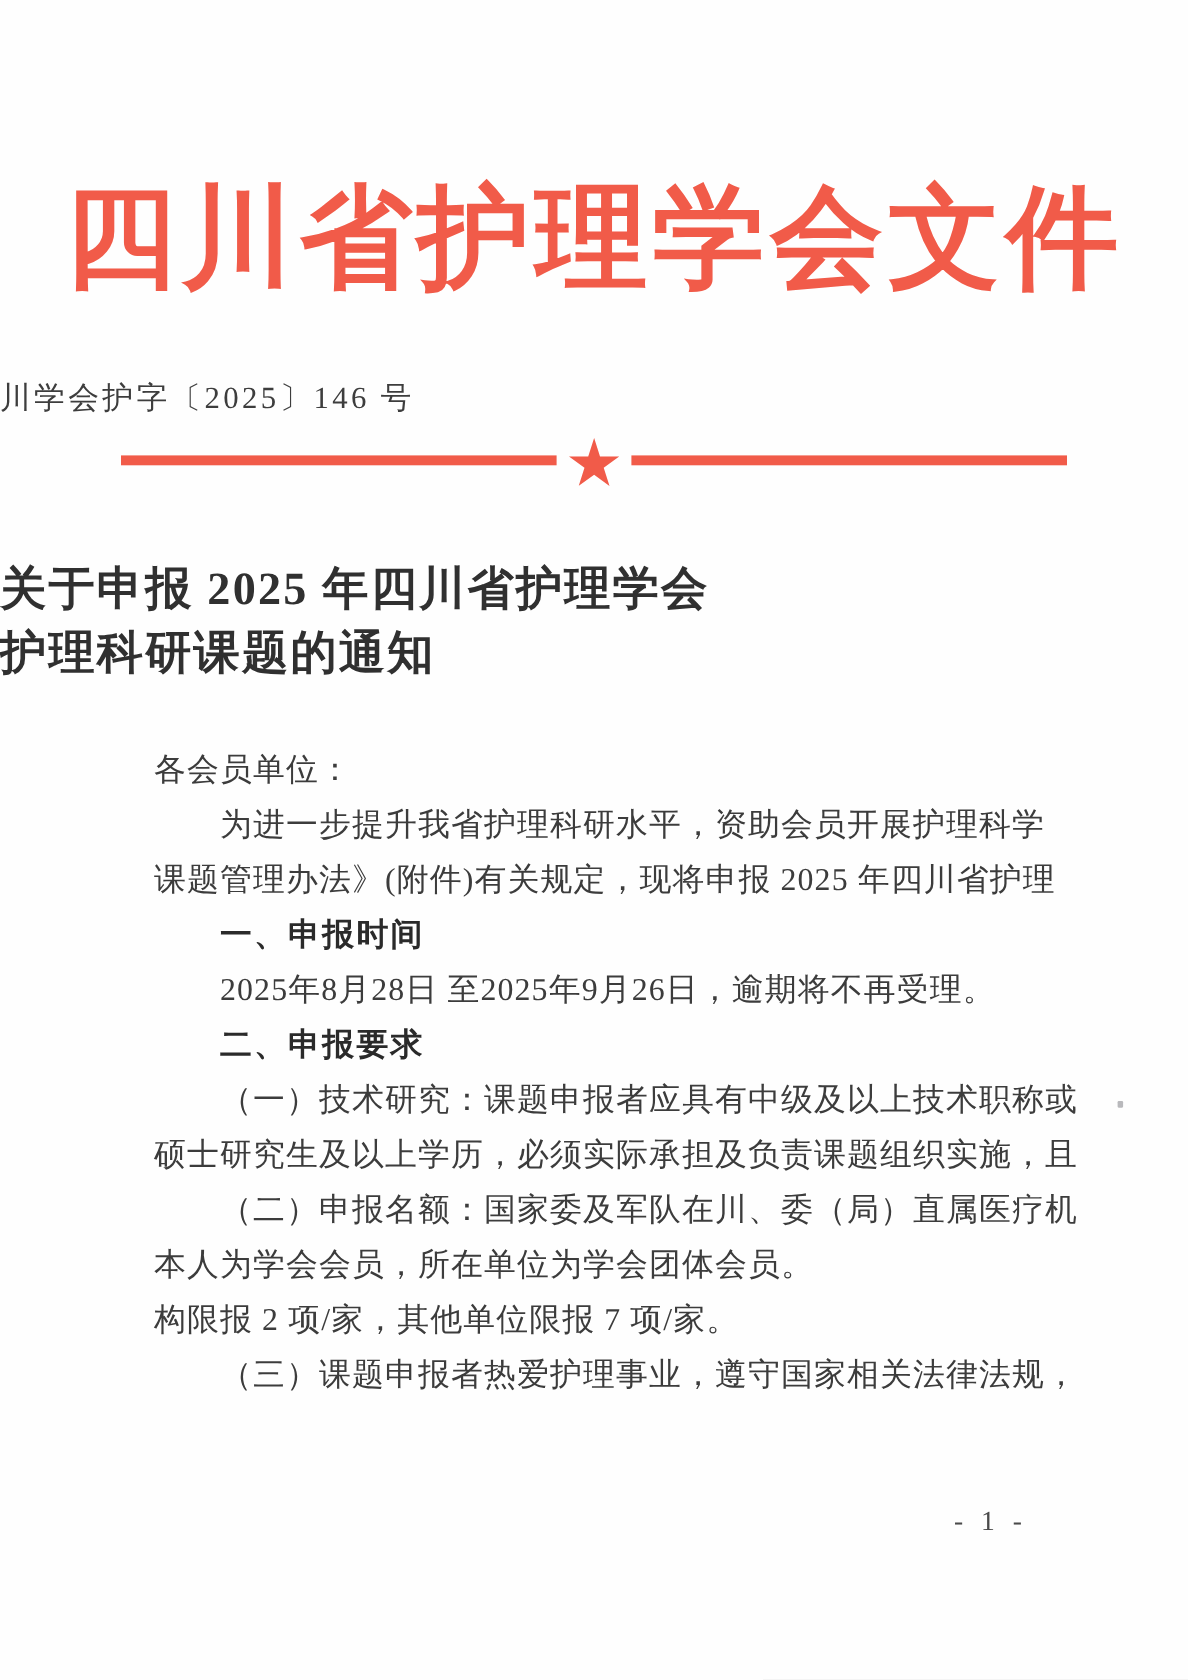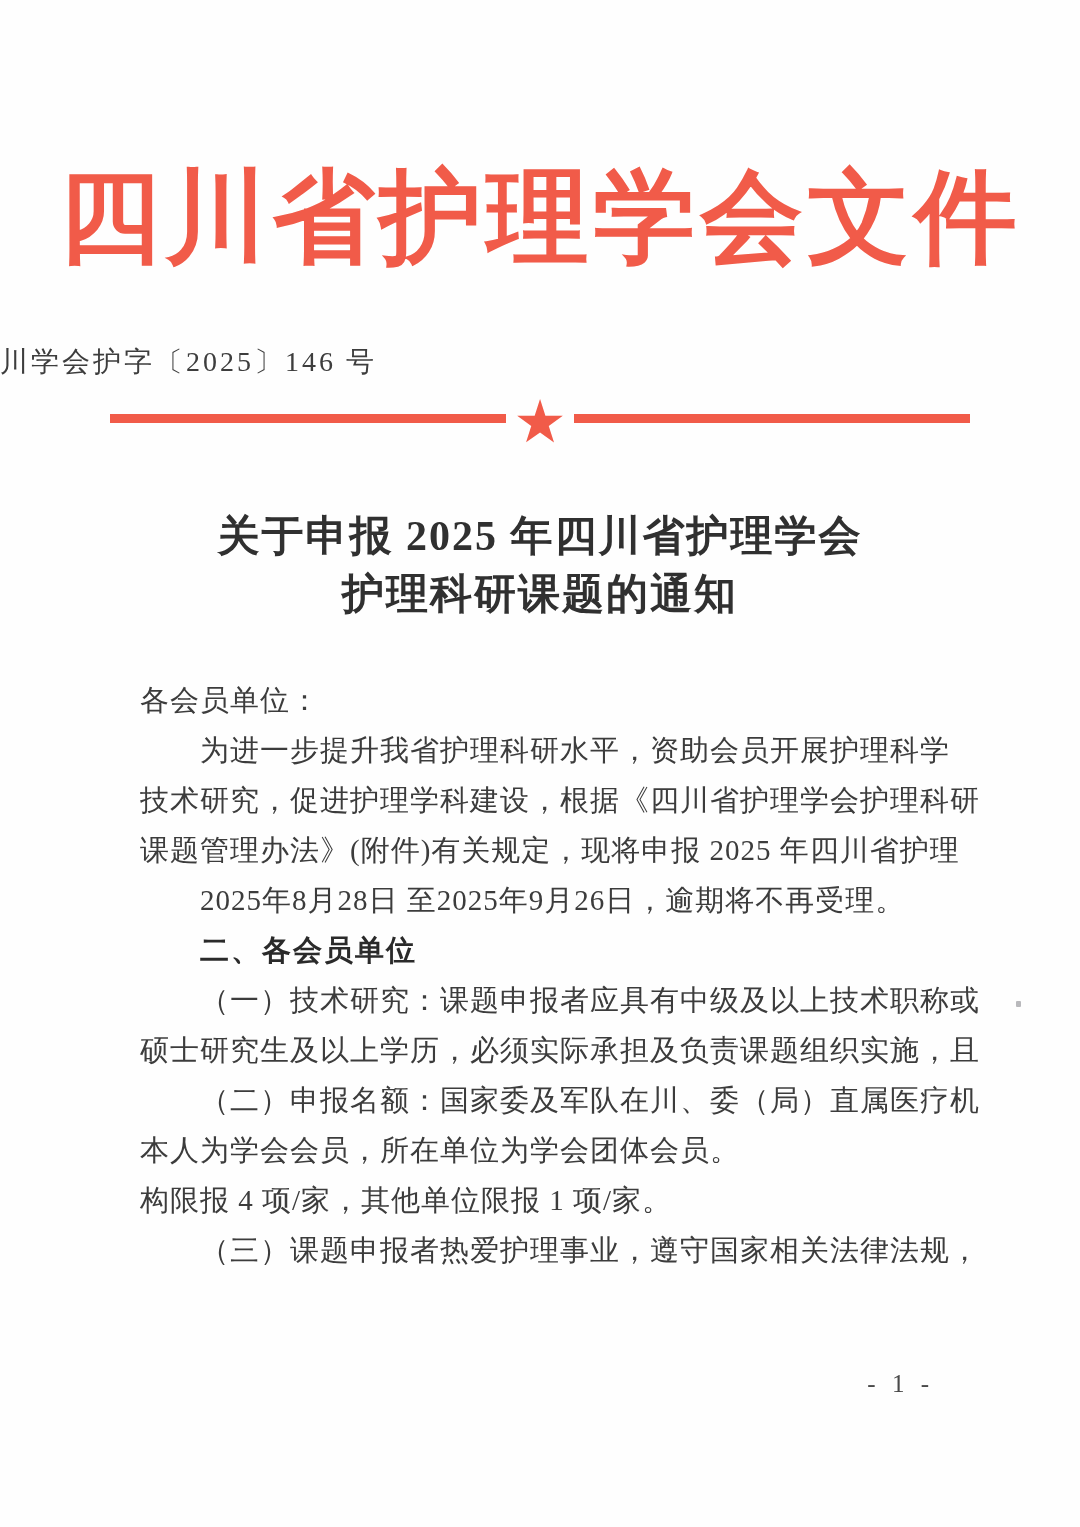--- a/index.html
+++ b/index.html
@@ -50,21 +50,21 @@
   .red-rule .star {
     font-size: 52px;
     line-height: 44px;
     color: var(--red);
     margin: 0 8px;
     transform: translateY(3px);
   }
   
   .doc-title {
     margin-top: 66px;
-    text-align: center;
+    text-align: left;
     font-family: "Liberation Serif", serif;
     font-weight: bold;
     font-size: 42px;
     line-height: 58px;
     letter-spacing: 2px;
     color: #303030;
   }
   
   .body-text {
     margin: 52px 135px 0 140px;
@@ -120,29 +120,29 @@
   </div>
 
   <div class="doc-title">
     <div>关于申报 2025 年四川省护理学会</div>
     <div>护理科研课题的通知</div>
   </div>
 
   <div class="body-text">
     <div class="line">各会员单位：</div>
     <div class="line indent">为进一步提升我省护理科研水平，资助会员开展护理科学</div>
-    <div class="line">技术研究，促进护理学科建设，根据《四川省护理学会护理科研</div>
     <div class="line">课题管理办法》(附件)有关规定，现将申报 2025 年四川省护理</div>
+    <div class="line indent heading">一、申报时间</div>
     <div class="line indent">2025年8月28日 至2025年9月26日，逾期将不再受理。</div>
-    <div class="line indent heading">二、各会员单位</div>
+    <div class="line indent heading">二、申报要求</div>
     <div class="line indent">（一）技术研究：课题申报者应具有中级及以上技术职称或</div>
     <div class="line">硕士研究生及以上学历，必须实际承担及负责课题组织实施，且</div>
     <div class="line indent">（二）申报名额：国家委及军队在川、委（局）直属医疗机</div>
     <div class="line">本人为学会会员，所在单位为学会团体会员。</div>
-    <div class="line">构限报 4 项/家，其他单位限报 1 项/家。</div>
+    <div class="line">构限报 2 项/家，其他单位限报 7 项/家。</div>
     <div class="line indent">（三）课题申报者热爱护理事业，遵守国家相关法律法规，</div>
   </div>
 
   <div class="scan-artifact"></div>
 
   <div class="page-number">- 1 -</div>
 
 </div>
 
 </body></html>

